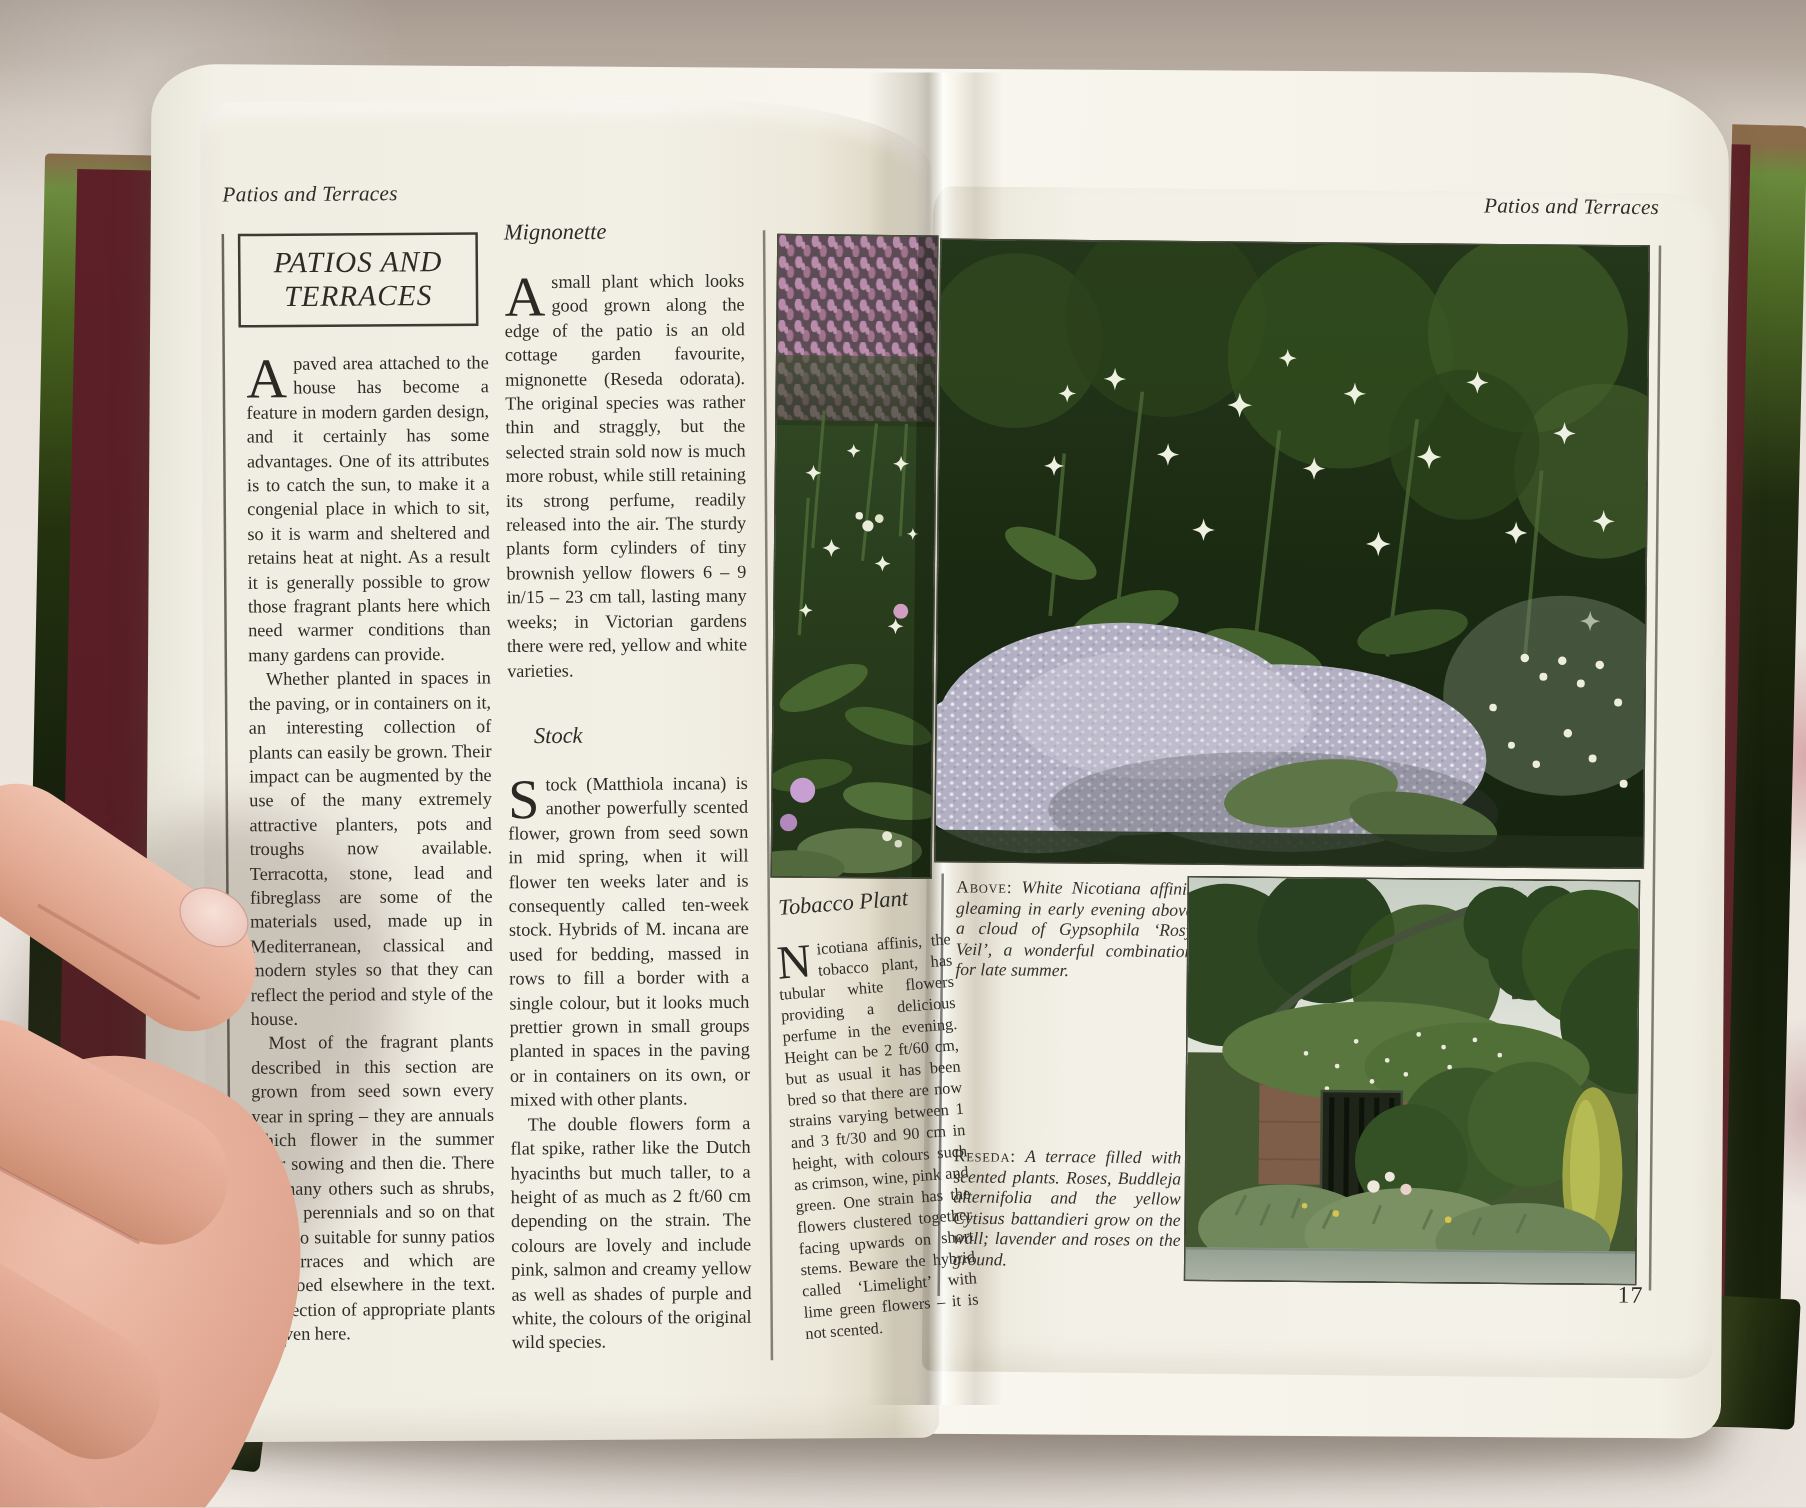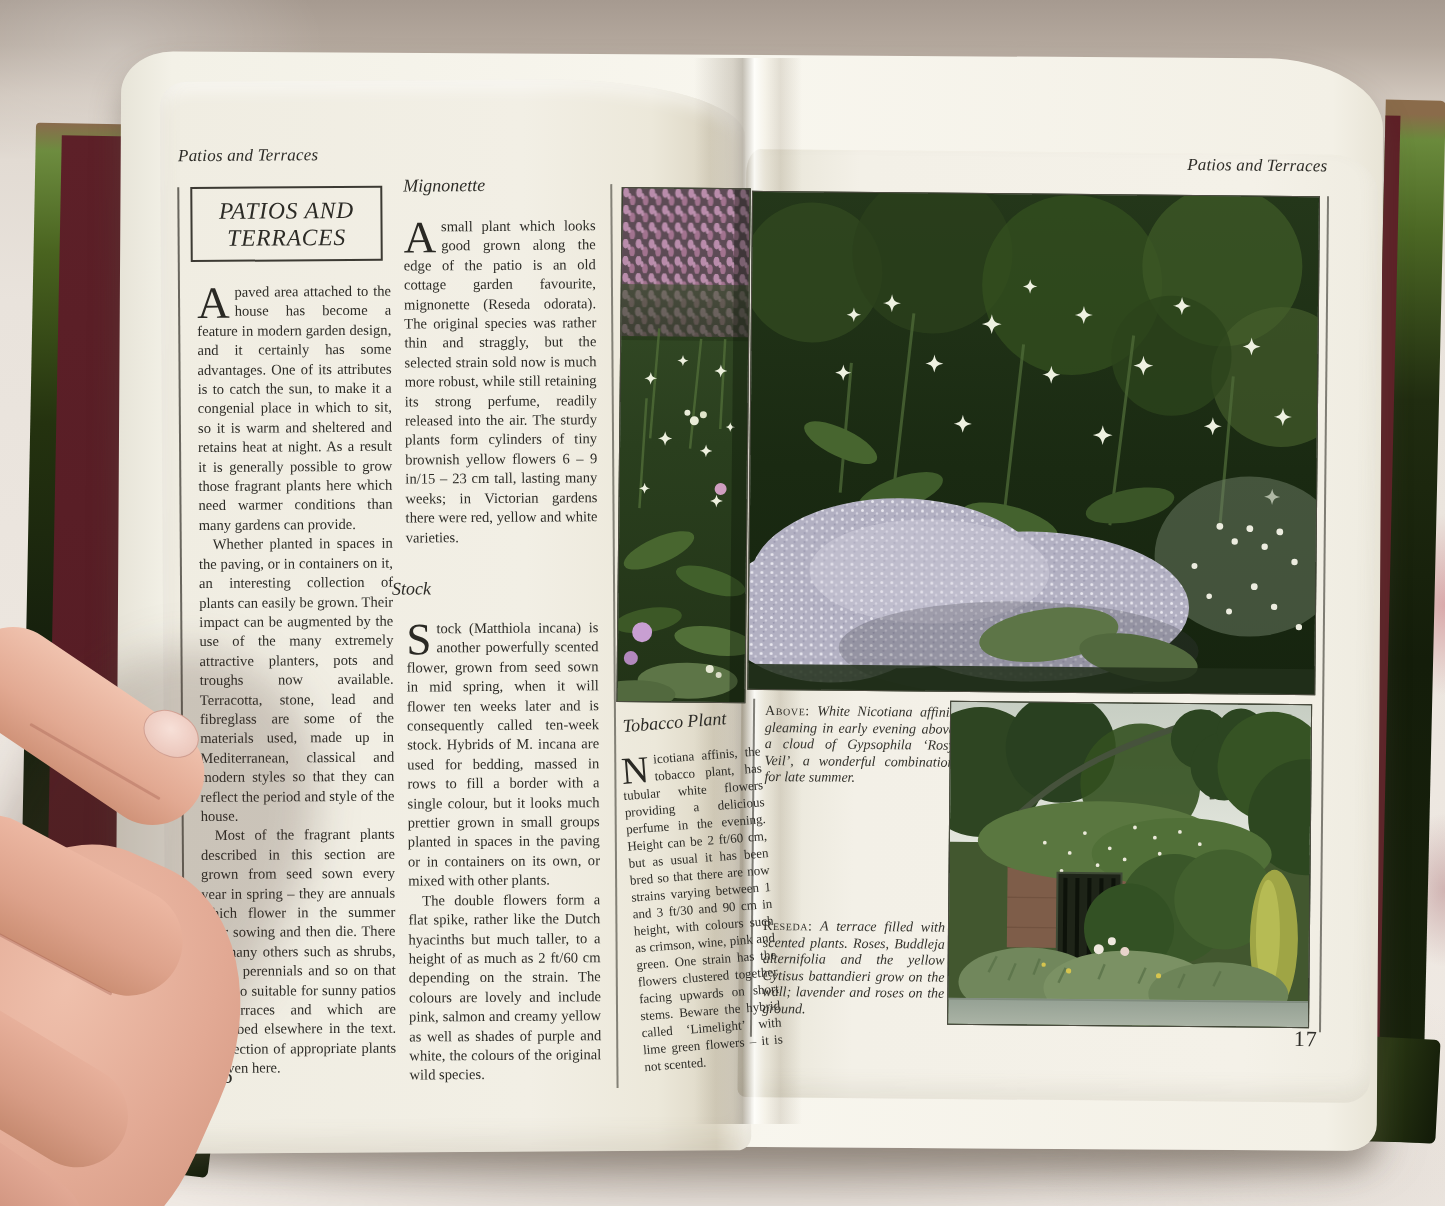--- a/index.html
+++ b/index.html
@@ -52,21 +52,21 @@
   .runhead{font-style:italic;font-size:17px;letter-spacing:.2px;}
   .vrule{width:2px;background:rgba(60,58,50,.75);}
   .titlebox{border:2px solid #3c3a33;text-align:center;font-style:italic;font-size:23.5px;
     line-height:27px;letter-spacing:.8px;padding-top:9px;color:#2c2b26;}
   .body{font-size:14.6px;line-height:19.4px;text-align:justify;}
   .body p{margin:0;}
   .body p.ind{text-indent:14px;}
   .dc{float:left;font-size:45px;line-height:35px;padding:3px 5px 0 0;color:#2a2924;}
   .dc.small{font-size:38px;line-height:30px;}
   .h-sec{font-style:italic;font-size:18px;color:#2d2c27;}
-  .pageno{font-size:22px;letter-spacing:1px;text-align:center;}
+  .pageno{font-size:19px;letter-spacing:1px;text-align:center;}
   .caption{font-size:14px;line-height:16.6px;text-align:justify;font-style:italic;color:#33322c;}
   .cap-label{font-style:normal;font-variant:small-caps;letter-spacing:.6px;font-family:Liberation Serif, serif;}
   .photo{border:1px solid #4e4d42;box-shadow:inset 0 0 0 1px rgba(250,248,240,.35);overflow:hidden;background:#20301a;}
   .photo svg{display:block;}
   .tobacco{transform:rotate(-4deg);transform-origin:0 0;}
   
   .hand-shadow{left:-10px;top:640px;width:300px;height:470px;background:rgba(70,45,35,.22);
     border-radius:45%;filter:blur(22px);transform:rotate(26deg);}
   .palm{left:-85px;top:845px;width:310px;height:420px;transform:rotate(24deg);
     background:radial-gradient(ellipse at 40% 35%,#efc0ac 0,#e2a994 55%,#d2967f 100%);
@@ -122,21 +122,21 @@
       <p class="ind">Most of the fragrant plants described in this section are grown from seed sown every year in spring – they are annuals which flower in the summer after sowing and then die. There are many others such as shrubs, bulbs, perennials and so on that are also suitable for sunny patios or terraces and which are described elsewhere in the text. A selection of appropriate plants is given here.</p>
     </div>
 
     <div class="abs txt pageno" style="left:203px;top:1063px;">16</div>
 
     <div class="abs txt h-sec" style="left:403px;top:177px;text-align:center;">Mignonette</div>
     <div class="abs txt body" style="left:403px;top:219px;width:192px;">
       <p><span class="dc">A</span><span>small plant which looks good grown along the edge of the patio is an old cottage garden favourite, mignonette (Reseda odorata). The original species was rather thin and straggly, but the selected strain sold now is much more robust, while still retaining its strong perfume, readily released into the air. The sturdy plants form cylinders of tiny brownish yellow flowers 6 – 9 in/15 – 23 cm tall, lasting many weeks; in Victorian gardens there were red, yellow and white varieties.</span></p>
     </div>
 
-    <div class="abs txt h-sec" style="left:389px;top:580px;">Stock</div>
+    <div class="abs txt h-sec" style="left:424px;top:580px;">Stock</div>
     <div class="abs txt body" style="left:403px;top:621px;width:192px;">
       <p><span class="dc">S</span><span>tock (Matthiola incana) is another powerfully scented flower, grown from seed sown in mid spring, when it will flower ten weeks later and is consequently called ten-week stock. Hybrids of M. incana are used for bedding, massed in rows to fill a border with a single colour, but it looks much prettier grown in small groups planted in spaces in the paving or in containers on its own, or mixed with other plants.</span></p>
       <p class="ind">The double flowers form a flat spike, rather like the Dutch hyacinths but much taller, to a height of as much as 2 ft/60 cm depending on the strain. The colours are lovely and include pink, salmon and creamy yellow as well as shades of purple and white, the colours of the original wild species.</p>
     </div>
 
     <div class="abs vrule" style="left:610px;top:187px;height:904px;opacity:.8;"></div>
 
     <div class="abs photo" style="left:617px;top:191px;width:127px;height:513px;transform:rotate(1deg);">
       <svg width="127" height="513" viewBox="0 0 127 513">
         <defs>

